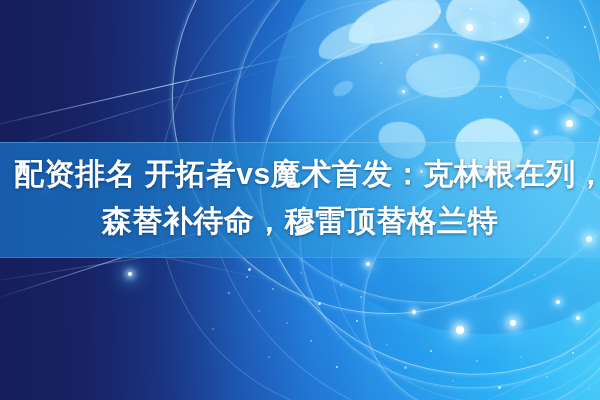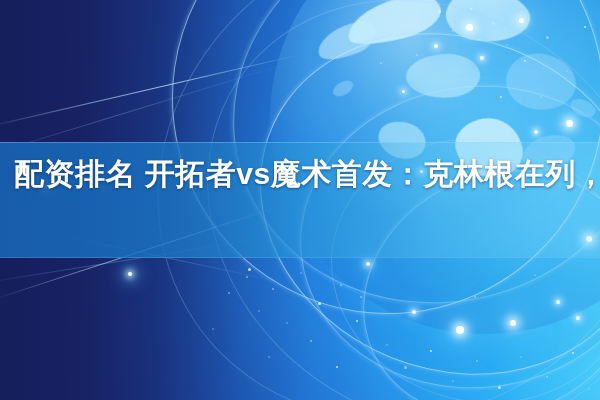--- a/index.html
+++ b/index.html
@@ -199,15 +199,16 @@
   </div>
 
   <div class="bg-vig"></div>
 
   <div class="band"></div>
   <div class="band-top"></div>
   <div class="band-bot"></div>
 
   <div class="headline">
     <span class="line1">配资排名 开拓者vs魔术首发：克林根在列，杨瀚</span>
+    <span class="line2">森替补待命，穆雷顶替格兰特</span>
   </div>
 
 </div>
 
 </body></html>

